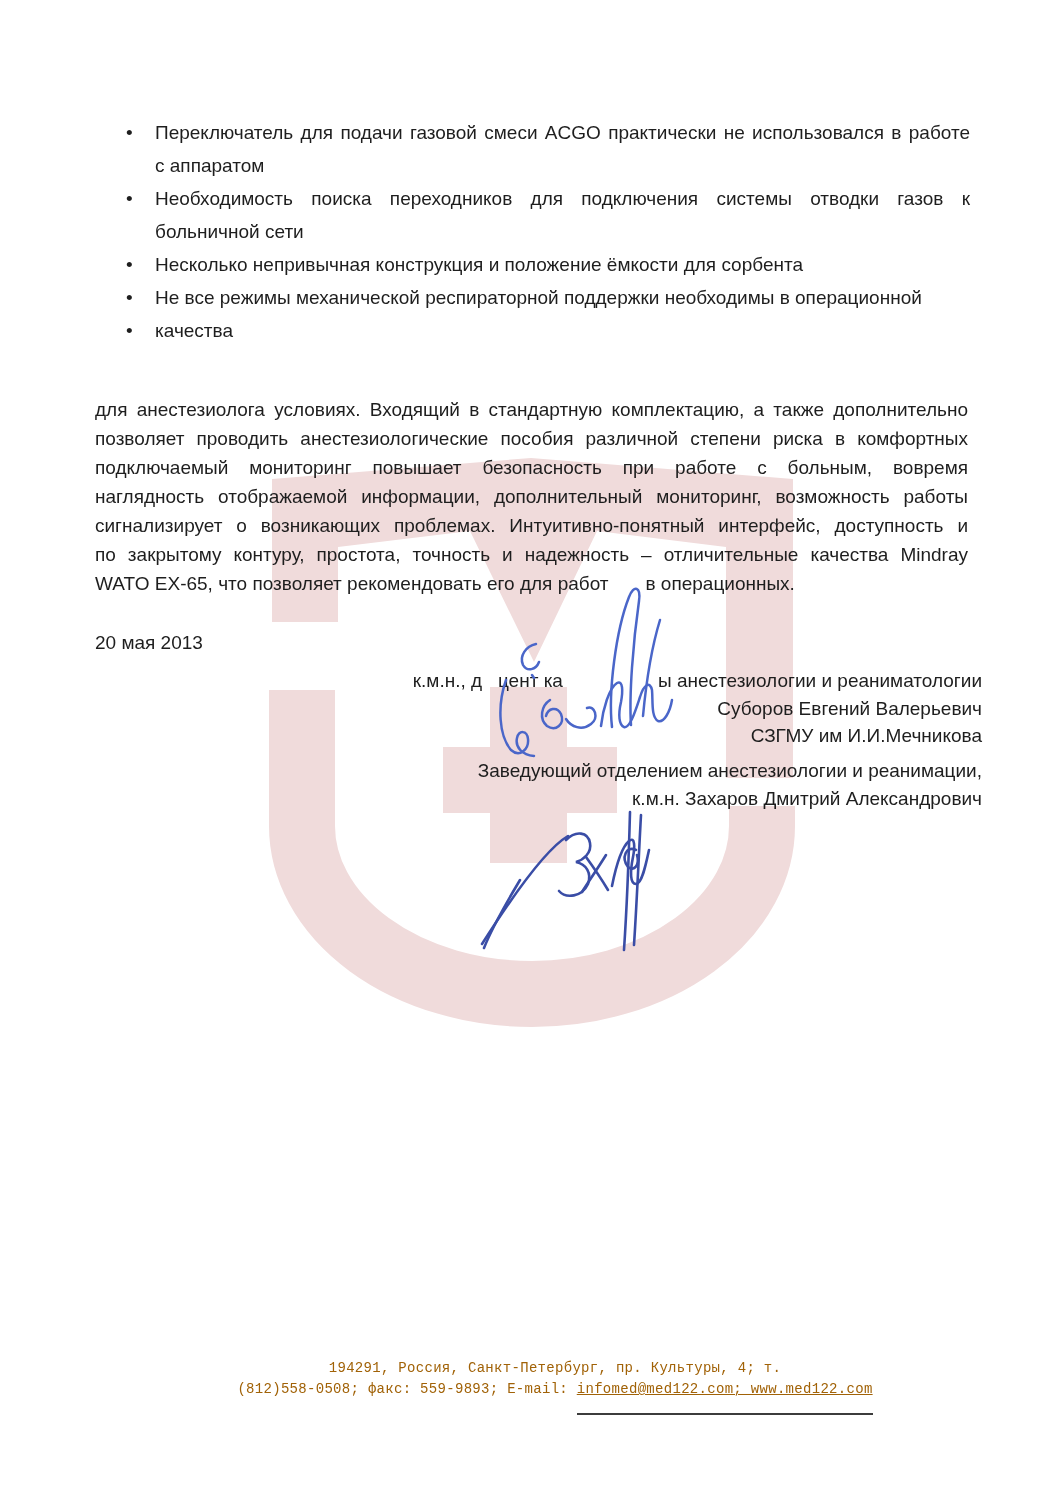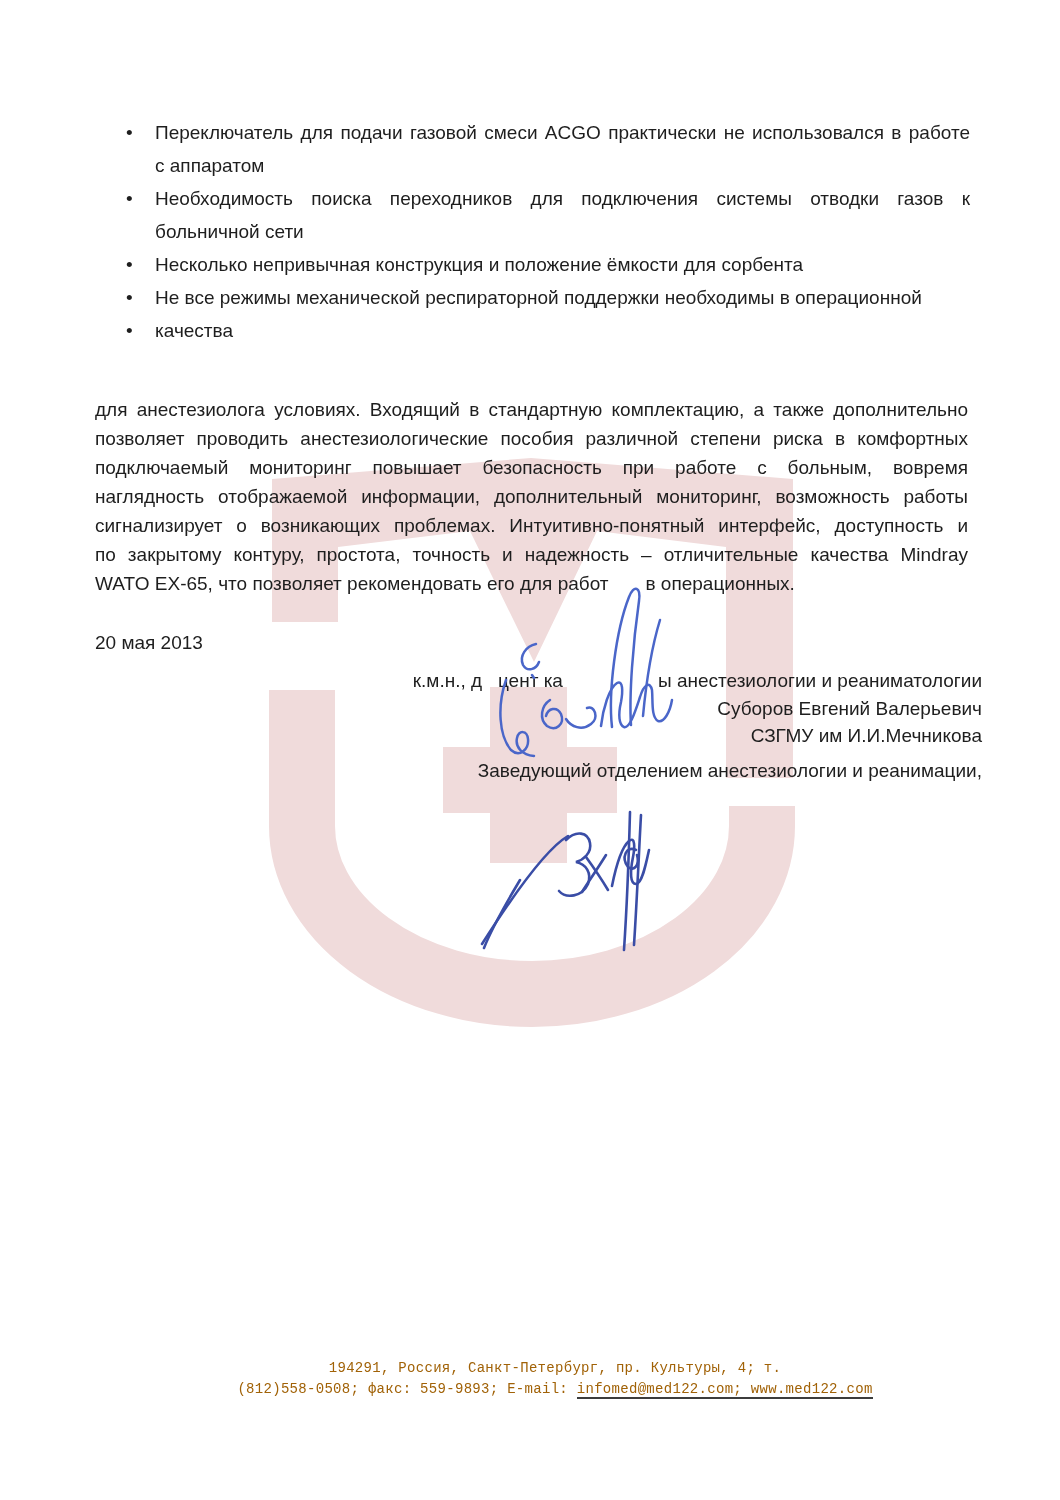--- a/index.html
+++ b/index.html
@@ -28,21 +28,21 @@
   .date-line{position:absolute;left:95px;top:629px;font-size:19px;line-height:27px;}
 
   .sig-block-1{position:absolute;left:95px;top:651px;width:887px;text-align:right;font-size:19px;line-height:27.5px;margin-top:16px;}
   .sig-block-2{position:absolute;left:95px;top:757px;width:887px;text-align:right;font-size:19px;line-height:27.5px;}
 
   .footer{
     position:absolute;left:50px;top:1358px;width:1010px;text-align:center;
     font-family:"Liberation Mono",monospace;font-size:14px;line-height:21px;
     color:#a16207;letter-spacing:0.3px;
   }
-  .footer-links{border-bottom:2px solid #3c3c3c;padding-bottom:0px;}
+  .footer-links{border-bottom:2px solid #3c3c3c;padding-bottom:16px;text-decoration:underline;}
 </style>
 </head>
 <body>
 
 <div class="layer" id="watermark-layer">
   <svg width="1060" height="1500" viewBox="0 0 1060 1500">
     <g fill="#f0dbdb" stroke="none">
       <path d="M272,622 L272,479 L531,458 L793,479 L793,778 L726,778 L726,547 L597,531 L534,662 L470,531 L338,547 L338,622 Z"></path>
       <g>
         <rect x="490" y="687" width="77" height="176"></rect>
@@ -103,20 +103,21 @@
   <div class="date-line">20 мая 2013</div>
 
   <div class="sig-block-1">
     <div class="pre">к.м.н., д   цент ка                  ы анестезиологии и реаниматологии</div>
     <div>Суборов Евгений Валерьевич</div>
     <div>СЗГМУ им И.И.Мечникова</div>
   </div>
 
   <div class="sig-block-2">
     <div>Заведующий отделением анестезиологии и реанимации,</div>
+    <div>к.м.н. Захаров Дмитрий Александрович</div>
   </div>
 
   <div class="footer">
     <div>194291, Россия, Санкт-Петербург, пр. Культуры, 4; т.</div>
     <div><span>(812)558-0508; факс: 559-9893; E-mail: </span><span class="footer-links">infomed@med122.com; www.med122.com</span></div>
   </div>
 
 </div>
 
 <div class="layer" id="signature-layer">

